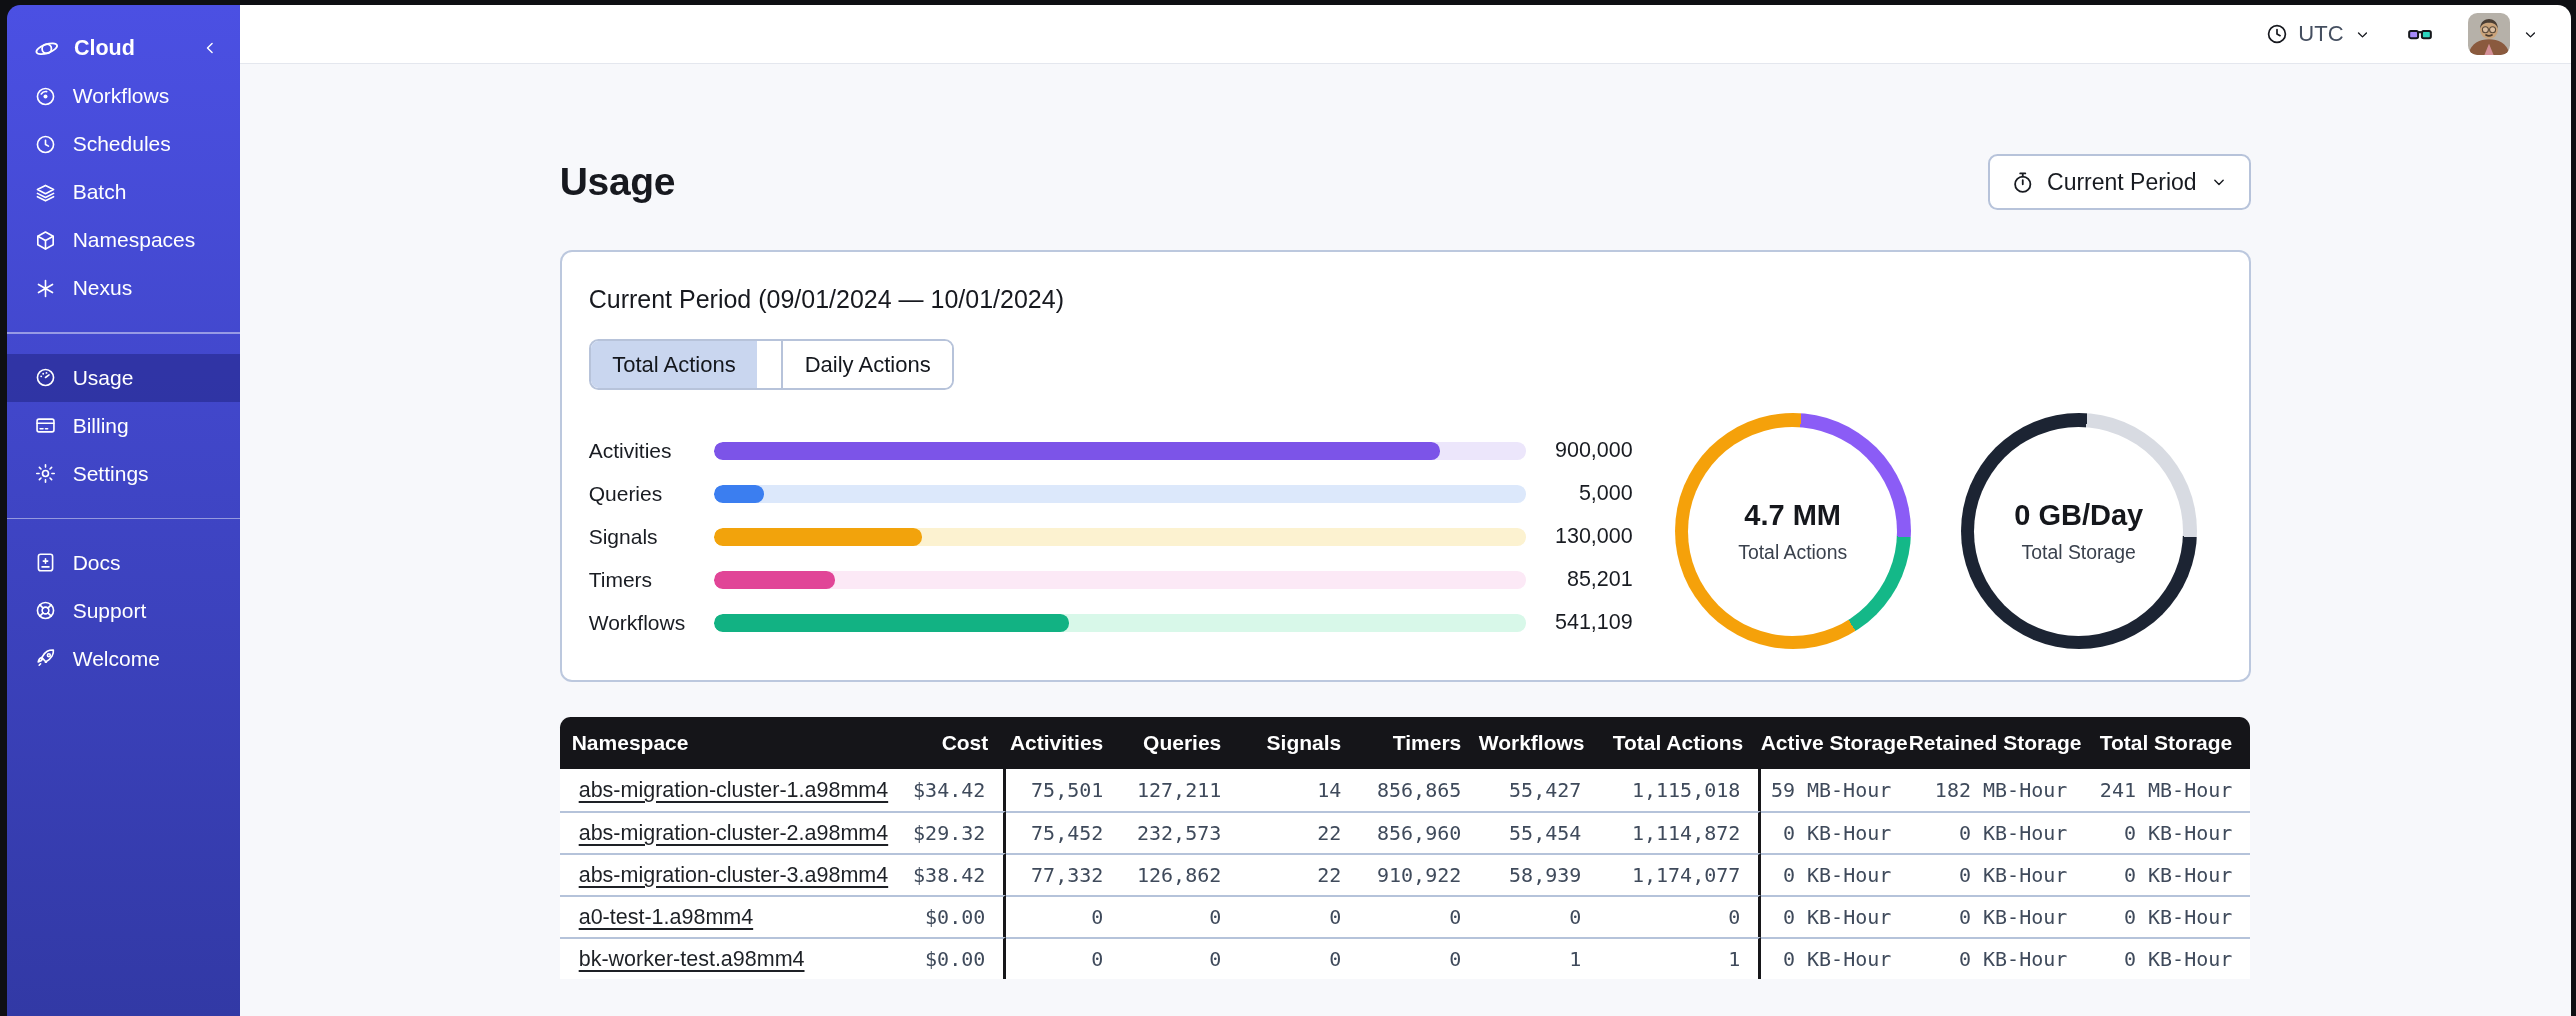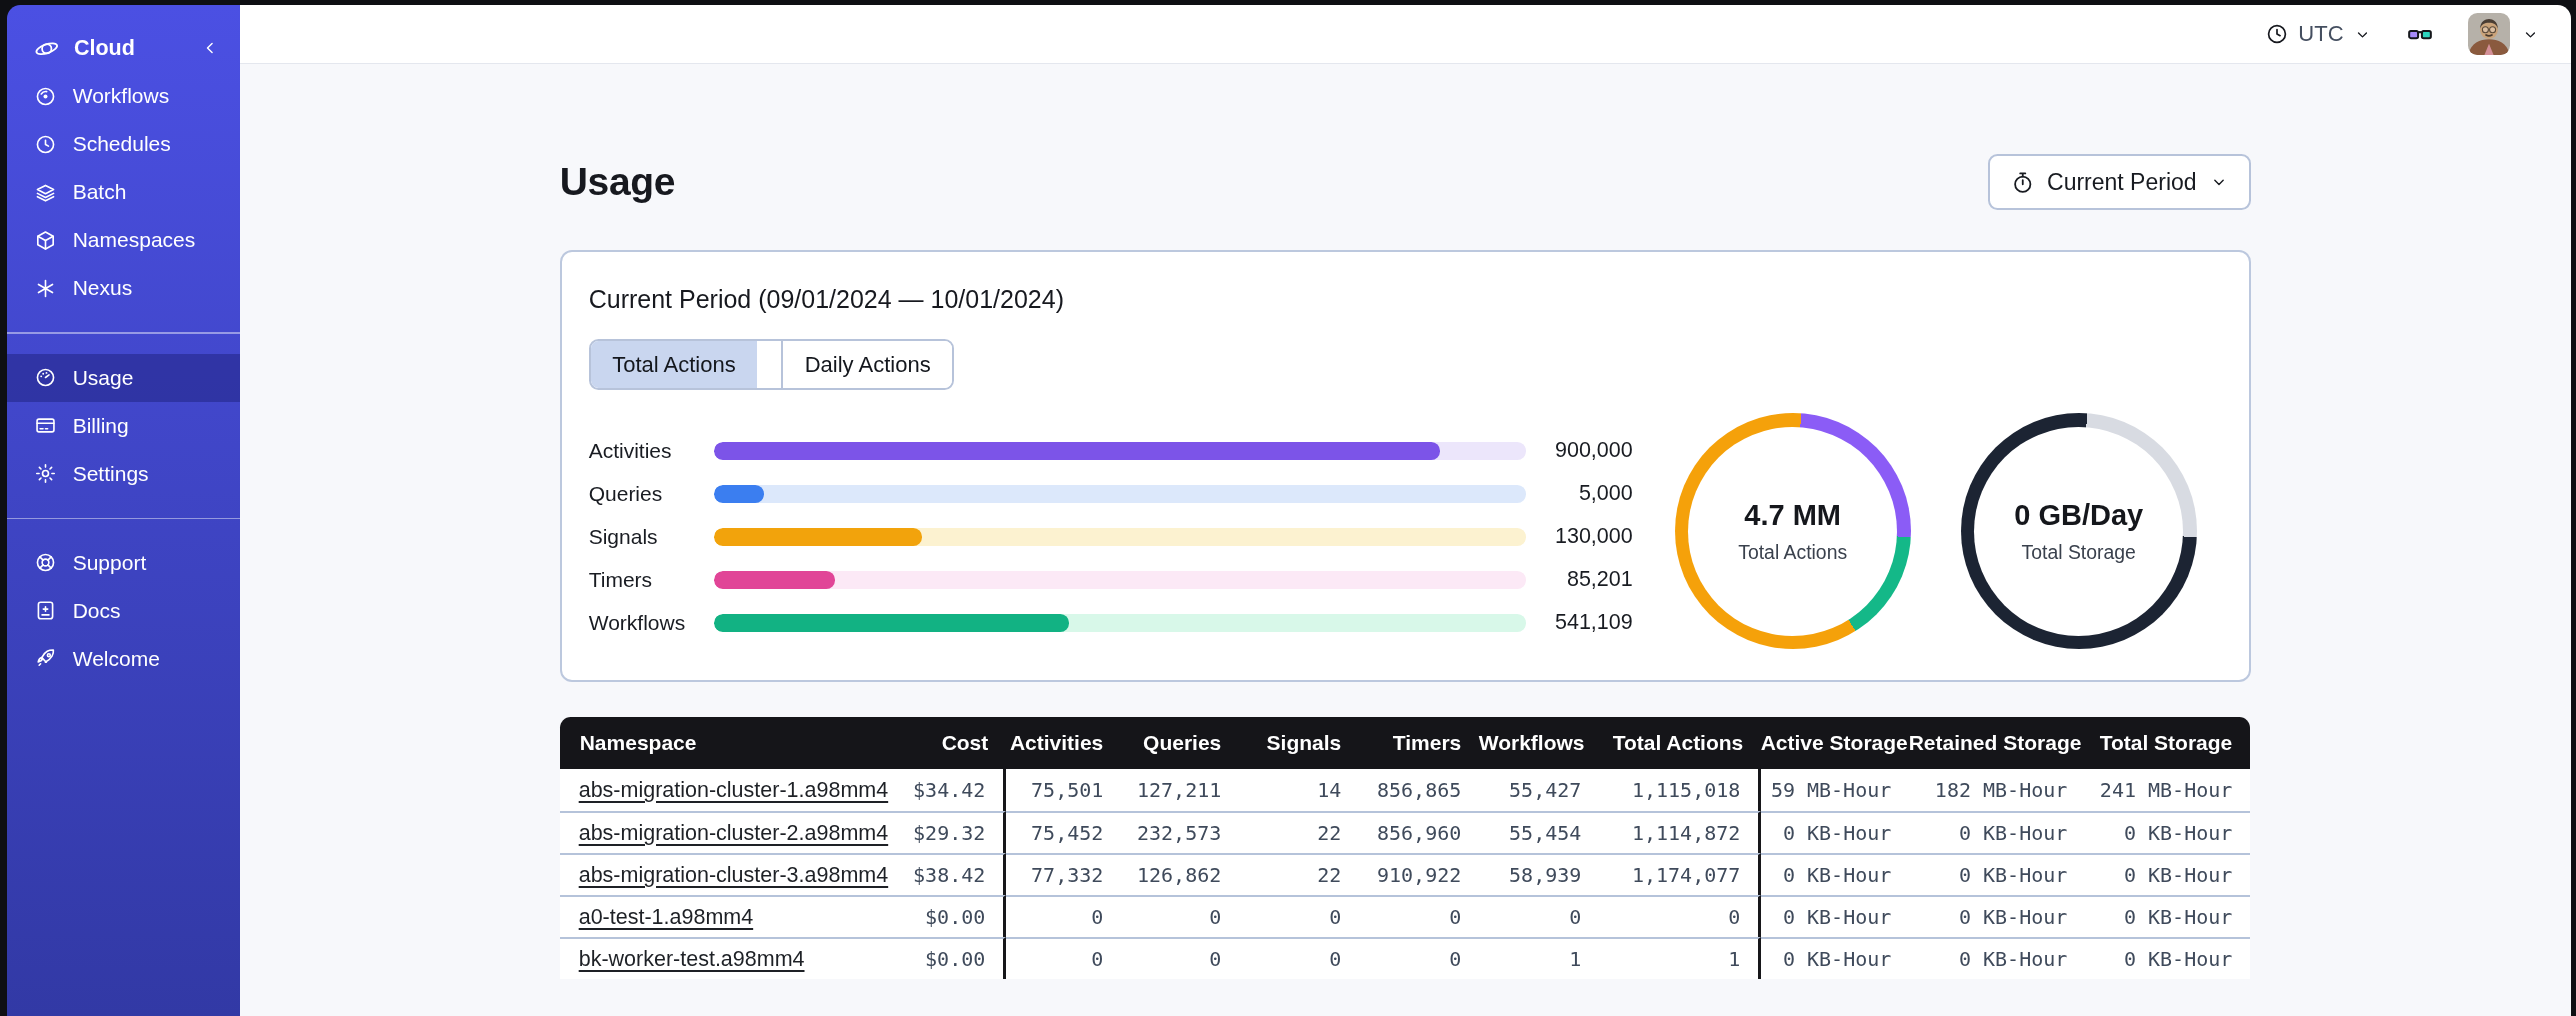--- a/index.html
+++ b/index.html
@@ -72,21 +72,21 @@
   .donut::after { content:""; position:absolute; inset:13.4px; border-radius:50%; background:#fff; }
   .donut-center { position:absolute; inset:0; z-index:1; display:flex; flex-direction:column; align-items:center; justify-content:center; gap:9.4px; }
   .donut-value { font-size:29px; font-weight:600; color:#15171c; }
   .donut-label { font-size:19.4px; color:#3a414d; }
   
   table { width:1690px; border-collapse:separate; border-spacing:0; table-layout:fixed; background:#fff; border-radius:10.7px 10.7px 0 0; }
   thead th {
     background:var(--table-header-bg,#151519); color:#fff; height:52px;
     font-size:21px; font-weight:600; text-align:right; padding-right:17.4px; white-space:nowrap;
   }
-  thead th:first-child { text-align:left; padding-left:20px; border-top-left-radius:10.7px; }
+  thead th:first-child { text-align:left; padding-left:12px; border-top-left-radius:10.7px; }
   thead th:last-child { border-top-right-radius:10.7px; }
   tbody td {
     height:42px; background:#fff; text-align:right; padding-right:17.4px; white-space:nowrap;
     font-family:"DejaVu Sans Mono","Liberation Mono",monospace; font-size:20px; color:var(--text-numeric,#3f4a5b);
   }
   tbody td:first-child { text-align:left; padding-left:19px; font-family:"Liberation Sans","DejaVu Sans",sans-serif; font-size:21.5px; }
   tbody tr + tr td { border-top:2px solid var(--row-divider,#b5c3da); }
   tbody td.gdiv { border-right:3.4px solid var(--group-divider,#17171a); }
   .ns-link { color:#1e2126; text-decoration:underline; text-underline-offset:4px; text-decoration-thickness:1.7px; cursor:pointer; }
 </style>
@@ -187,35 +187,35 @@
                 <circle cx="12" cy="12" r="3.1"></circle>
                 <path d="M12 2.9v2.4M12 18.7v2.4M2.9 12h2.4M18.7 12h2.4M5.6 5.6l1.7 1.7M16.7 16.7l1.7 1.7M18.4 5.6l-1.7 1.7M7.3 16.7l-1.7 1.7"></path>
               </svg>
             </span>
             <span>Settings</span>
           </div>
           <div class="side-divider"></div>
           <div class="side-item">
             <span class="icon">
               <svg width="23" height="23" viewBox="0 0 24 24" fill="none" stroke="currentColor" stroke-width="1.7" stroke-linecap="round" stroke-linejoin="round">
+                <rect x="4.6" y="3.4" width="14.8" height="17.2" rx="2.4"></rect>
+                <path d="M12 8.2v4.6M9.7 10.5h4.6M8.4 16.6h7.2"></path>
+              </svg>
+            </span>
+            <span>Docs</span>
+          </div>
+          <div class="side-item">
+            <span class="icon">
+              <svg width="23" height="23" viewBox="0 0 24 24" fill="none" stroke="currentColor" stroke-width="1.7" stroke-linecap="round" stroke-linejoin="round">
                 <circle cx="12" cy="12" r="8.4"></circle>
                 <circle cx="12" cy="12" r="3.5"></circle>
                 <path d="M6.1 6.1l3.4 3.4M17.9 6.1l-3.4 3.4M6.1 17.9l3.4-3.4M17.9 17.9l-3.4-3.4"></path>
               </svg>
             </span>
             <span>Support</span>
-          </div>
-          <div class="side-item">
-            <span class="icon">
-              <svg width="23" height="23" viewBox="0 0 24 24" fill="none" stroke="currentColor" stroke-width="1.7" stroke-linecap="round" stroke-linejoin="round">
-                <rect x="4.6" y="3.4" width="14.8" height="17.2" rx="2.4"></rect>
-                <path d="M12 8.2v4.6M9.7 10.5h4.6M8.4 16.6h7.2"></path>
-              </svg>
-            </span>
-            <span>Docs</span>
           </div>
           <div class="side-item">
             <span class="icon">
               <svg width="23" height="23" viewBox="0 0 24 24" fill="none" stroke="currentColor" stroke-width="1.7" stroke-linecap="round" stroke-linejoin="round">
                 <path d="M12.9 15.9 8.1 11.1c1.2-2.7 3-5 5.7-6.6 2.3-1.3 4.7-1.5 6.4-1.4.2 1.7-.1 4.1-1.4 6.4-1.6 2.7-3.9 4.5-6 5.7l-.9.7Z"></path>
                 <circle cx="15.5" cy="8.5" r="1.5"></circle>
                 <path d="M8.1 11.1c-1.8.3-3 1.4-3.7 4.5 3.1-.7 4.2-1.9 4.5-3.7"></path>
                 <path d="M5.4 19l1.5-1.5"></path>
               </svg>
             </span>

